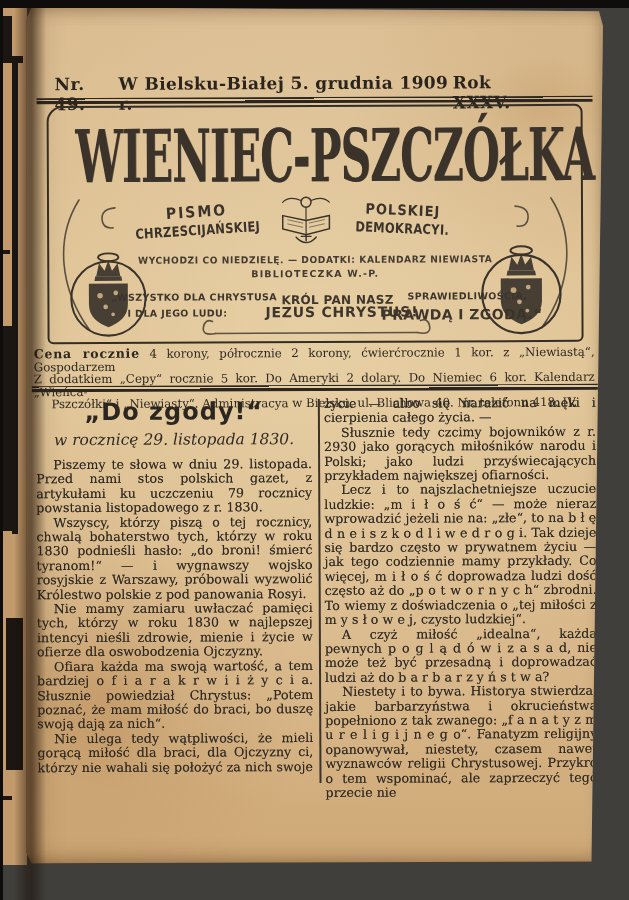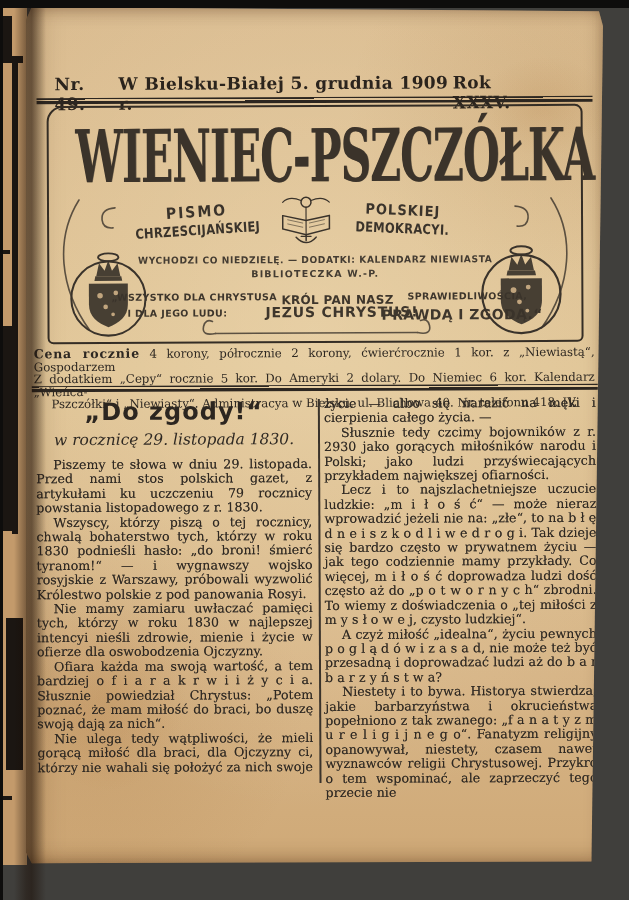--- a/index.html
+++ b/index.html
@@ -239,21 +239,21 @@
           <p>Wszyscy, którzy piszą o tej rocznicy, chwalą bohaterstwo tych, którzy w roku 1830 podnieśli hasło: „do broni! śmierć tyranom!“ — i wygnawszy wojsko rosyjskie z Warszawy, próbowali wyzwolić Królestwo polskie z pod panowania Rosyi.</p>
           <p>Nie mamy zamiaru uwłaczać pamięci tych, którzy w roku 1830 w najlepszej intencyi nieśli zdrowie, mienie i życie w ofierze dla oswobodzenia Ojczyzny.</p>
           <p>Ofiara każda ma swoją wartość, a tem bardziej o f i a r a  k r w i  i  ż y c i a. Słusznie powiedział Chrystus: „Potem poznać, że mam miłość do braci, bo duszę swoją dają za nich“.</p>
           <p>Nie ulega tedy wątpliwości, że mieli gorącą miłość dla braci, dla Ojczyzny ci, którzy nie wahali się położyć za nich swoje</p>
         </div>
         <div class="col-divider"></div>
         <div class="col-right">
           <p class="cont">życie — albo się narazić na męki i cierpienia całego życia. —</p>
           <p>Słusznie tedy czcimy bojowników z r. 2930 jako gorących miłośników narodu i Polski; jako ludzi przyświecających przykładem największej ofiarności.</p>
           <p>Lecz i to najszlachetniejsze uczucie ludzkie: „m i ł o ś ć“ — może nieraz wprowadzić jeżeli nie na: „złe“, to na b ł ę d n e  i  s z k o d l i w e  d r o g i. Tak dzieje się bardzo często w prywatnem życiu — jak tego codziennie mamy przykłady. Co więcej, m i ł o ś ć doprowadza ludzi dość często aż do „p o t w o r n y c h“ zbrodni. To wiemy z doświadczenia o „tej miłości z m y s ł o w e j, czysto ludzkiej“.</p>
-          <p>A czyż miłość „idealna“, życiu pewnych p o g l ą d ó w  i  z a s a d, nie może też być przesadną i doprowadzać ludzi aż do b a r b a r z y ń s t w a?</p>
+          <p>A czyż miłość „idealna“, każda pewnych p o g l ą d ó w  i  z a s a d, nie może też być przesadną i doprowadzać ludzi aż do b a r b a r z y ń s t w a?</p>
           <p>Niestety i to bywa. Historya stwierdza, jakie barbarzyństwa i okrucieństwa popełniono z tak zwanego: „f a n a t y z m u  r e l i g i j n e g o“. Fanatyzm religijny opanowywał, niestety, czasem nawet wyznawców religii Chrystusowej. Przykro o tem wspominać, ale zaprzeczyć tego przecie nie</p>
         </div>
       </div>
     </div>
   </div>
 
   <div class="gutter"></div>
   <div class="bar-top"></div>
   <div class="bar-left"></div>
 </div>

